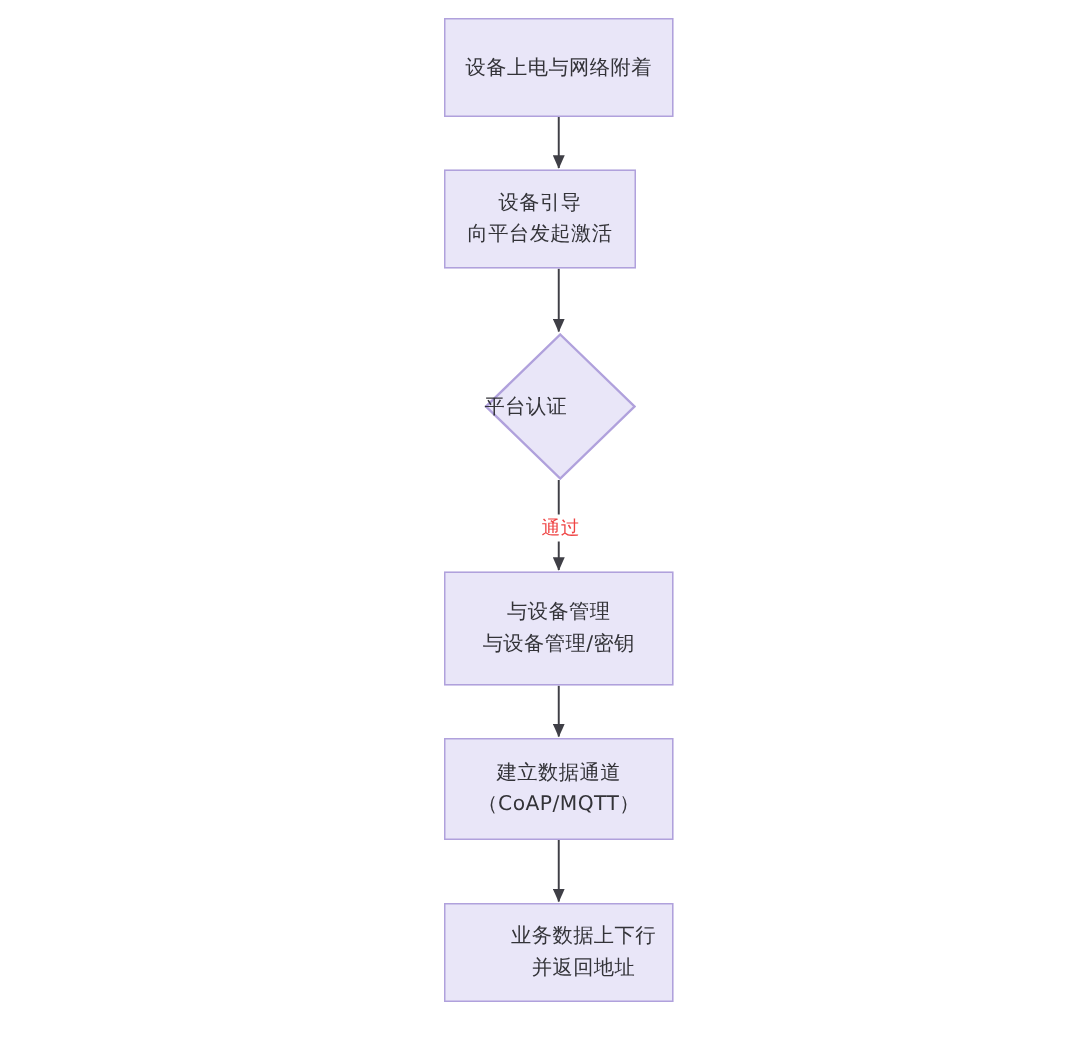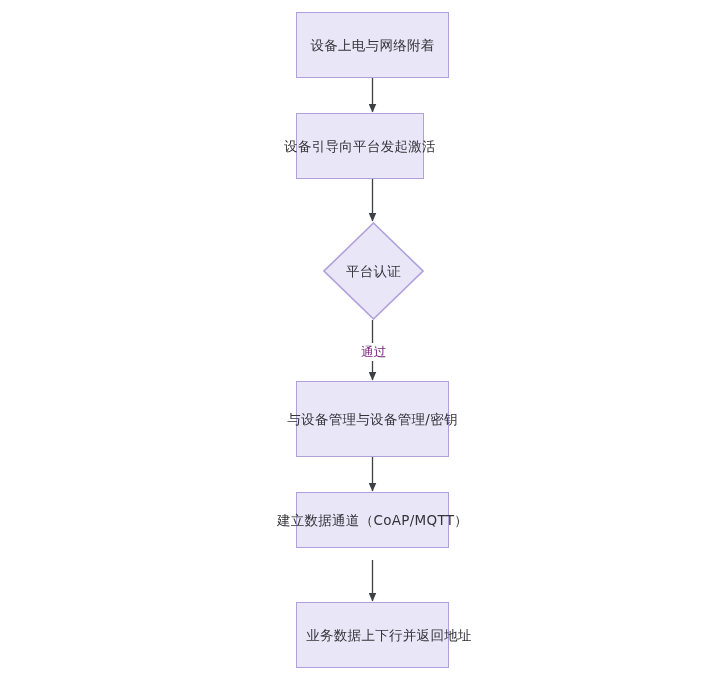--- a/index.html
+++ b/index.html
@@ -27,39 +27,39 @@
     top: 0;
     width: 726px;
     height: 700px;
     pointer-events: none;
   }
 
   .node {
     position: absolute;
     box-sizing: border-box;
     display: flex;
+    flex-direction: column;
     align-items: center;
     justify-content: center;
     text-align: center;
     color: #333338;
     font-size: 13.5px;
     line-height: 1.55;
     letter-spacing: 0.3px;
   }
 
   .node-process {
     background: #e9e6f8;
     border: 1.6px solid #b0a1dc;
   }
 
   .node-decision-wrap {
     position: absolute;
     display: flex;
     align-items: center;
-    justify-content: center;
   }
   .node-decision-shape {
     position: absolute;
     left: 0;
     top: 0;
     width: 100%;
     height: 100%;
   }
   .node-decision-label {
     position: relative;
@@ -72,21 +72,21 @@
   }
 
   .node-line {
     display: block;
     white-space: nowrap;
   }
 
   .edge-label {
     position: absolute;
     background: #ffffff;
-    color: #701a75;
+    color: #ef4444;
     font-size: 12.5px;
     line-height: 1.3;
     padding: 1px 3px;
     letter-spacing: 0.3px;
     white-space: nowrap;
     text-align: center;
   }
 </style>
 </head>
 <body>
@@ -127,21 +127,21 @@
     <span class="node-decision-label">平台认证</span>
   </div>
 
   <div class="edge-label" style="left:358px; top:343px;">通过</div>
 
   <div class="node node-process" style="left:296px; top:381px; width:153px; height:76px;">
     <span class="node-line">与设备管理</span>
     <span class="node-line">与设备管理/密钥</span>
   </div>
 
-  <div class="node node-process" style="left:296px; top:492px; width:153px; height:56px;">
+  <div class="node node-process" style="left:296px; top:492px; width:153px; height:68px;">
     <span class="node-line">建立数据通道</span>
     <span class="node-line">（CoAP/MQTT）</span>
   </div>
 
   <div class="node node-process" style="left:296px; top:602px; width:153px; height:66px;padding-left:33px;">
     <span class="node-line">业务数据上下行</span>
     <span class="node-line">并返回地址</span>
   </div>
 
 </div>

